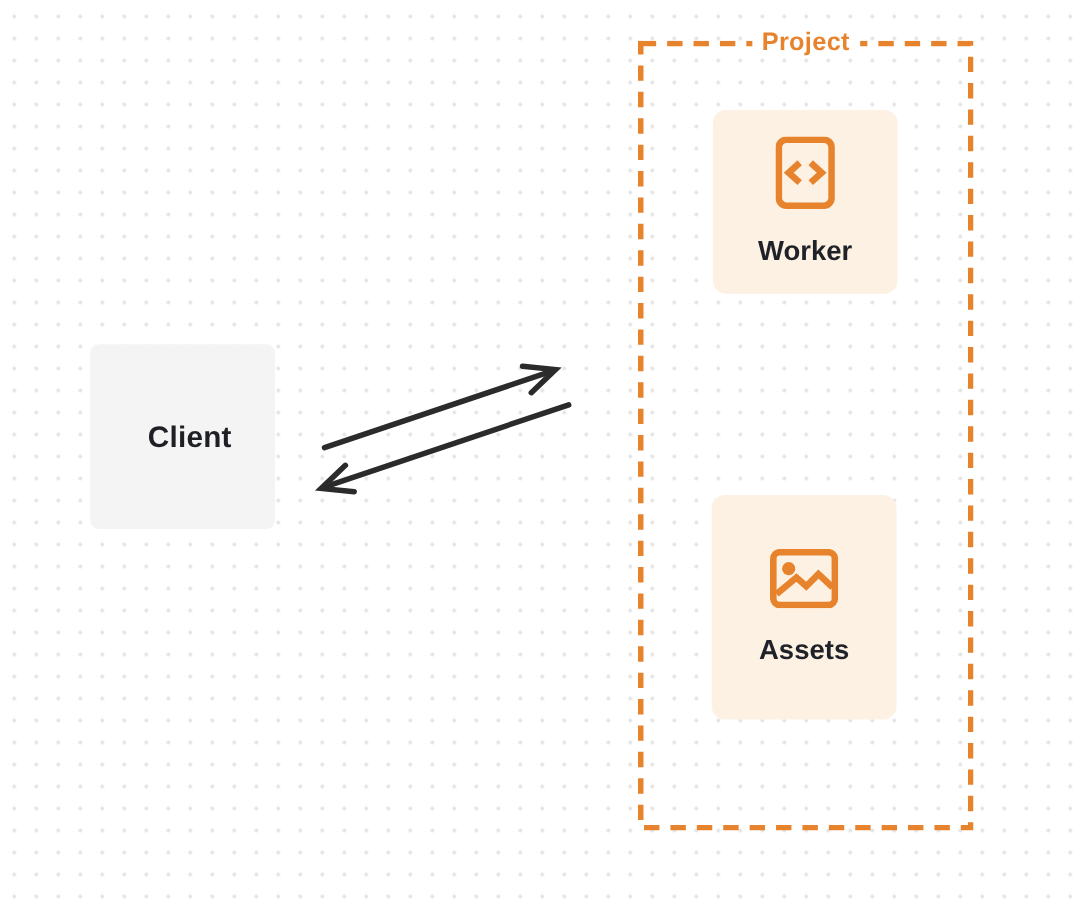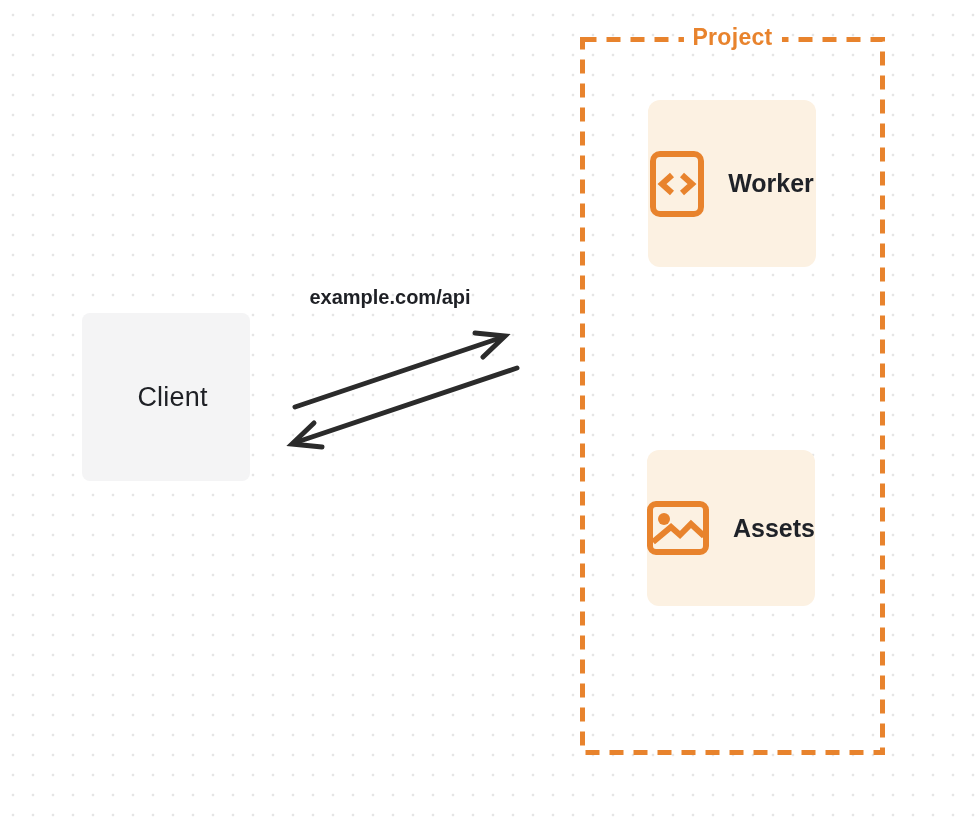--- a/index.html
+++ b/index.html
@@ -21,21 +21,21 @@
   
   .client-box {
     position: absolute;
     left: 82px; top: 313px;
     width: 168px; height: 168px;
     background: #F4F4F5;
     border-radius: 8px;
     display: flex; align-items: center; justify-content: center;
   }
   .client-box .node-label {
-    font-size: 27px; font-weight: 400; color: #1E2025; letter-spacing: .2px; margin-left: 13px;
+    font-size: 27px; font-weight: 700; color: #1E2025; letter-spacing: .2px; margin-left: 13px;
   }
   
   .request-label {
     position: absolute;
     left: 270px; top: 286px; width: 240px;
     text-align: center;
     font-size: 20px; font-weight: 700; color: #1E2025;
   }
   
   .arrows {
@@ -66,26 +66,26 @@
     font-size: 23px; font-weight: 700; line-height: 30px;
     color: #E8832D; letter-spacing: .3px;
     white-space: nowrap;
   }
   
   .inner-node {
     position: absolute;
     width: 168px;
     background: #FCF1E2;
     border-radius: 12px;
-    display: flex; flex-direction: row;
+    display: flex; flex-direction: column;
     align-items: center; justify-content: center;
     gap: 24px;
   }
   .worker-node { left: 68px; top: 63px;  height: 167px; }
-  .assets-node { left: 67px; top: 413px; height: 156px; }
+  .assets-node { left: 67px; top: 413px; height: 204px; }
   .inner-node .node-label {
     font-size: 25px; font-weight: 700; color: #1F2228;
   }
   
   .file-tree {
     position: absolute;
     left: 48px; top: 585px;
     font-family: "DejaVu Sans Mono", monospace;
     font-size: 17px; font-weight: 700;
     line-height: 21.5px;
@@ -95,21 +95,20 @@
 </style>
 </head>
 <body>
 
 <div class="canvas">
 
   <div class="client-box">
     <span class="node-label">Client</span>
   </div>
 
-  <div class="request-label">example.com/api</div>
 
   <svg class="arrows" viewBox="0 0 980 818" xmlns="http://www.w3.org/2000/svg">
     <g>
       <path d="M295,407 L503,337"></path>
       <path d="M475,333 L505,336 L483,357"></path>
     </g>
     <g>
       <path d="M517,368 L294,443"></path>
       <path d="M322,447 L292,444 L314,423"></path>
     </g>

